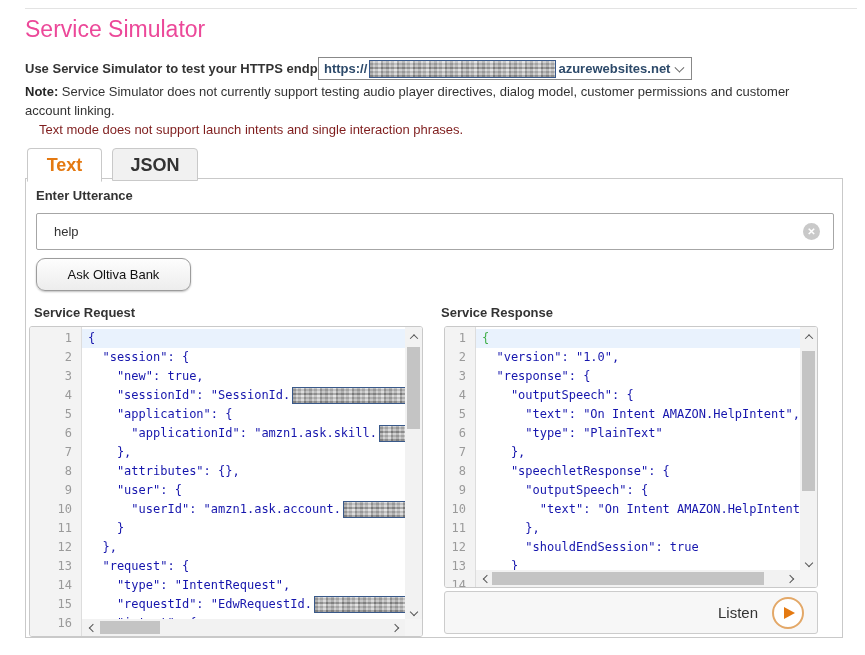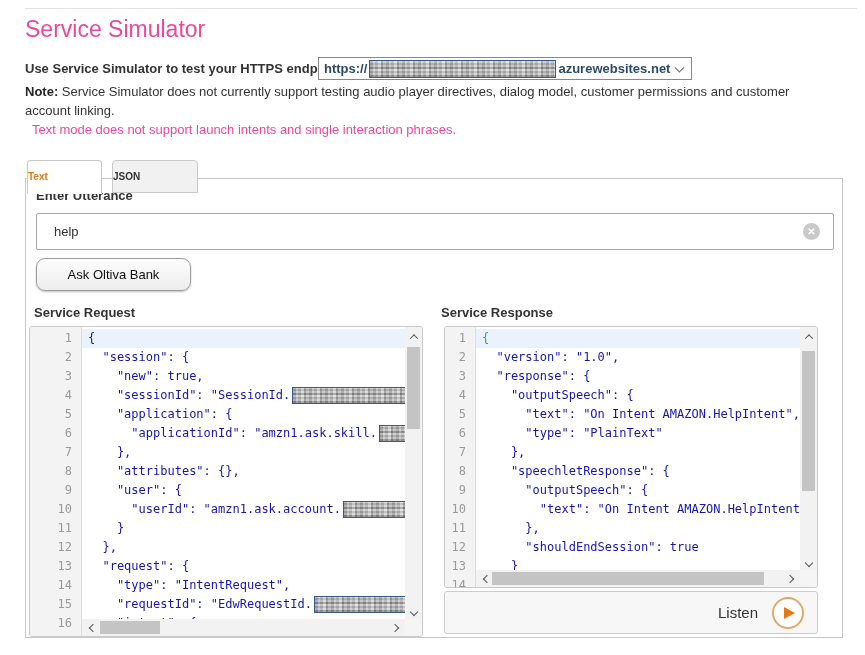--- a/index.html
+++ b/index.html
@@ -22,25 +22,25 @@
 
   .pixelate {
     background:
       repeating-linear-gradient(0deg, rgba(110,110,110,.45) 0 2px, rgba(215,215,215,.45) 2px 4px, rgba(160,160,160,.45) 4px 6px, rgba(235,235,235,.45) 6px 8px),
       repeating-linear-gradient(90deg, #8e8e8e 0 3px, #cfcfcf 3px 5px, #a5a5a5 5px 8px, #e0e0e0 8px 11px, #7f7f7f 11px 13px, #bdbdbd 13px 16px);
   }
   .redact-inline { display:inline-block; width:202px; height:18px; margin:0 2px; border:1px solid #39598a; }
 
   .note { position:absolute; left:25px; top:82px; width:812px; font-size:13px; line-height:19px; color:#333; }
   .note b { color:#262626; }
-  .note-line2 { position:absolute; left:32px; top:120px; width:812px; font-size:13px; line-height:19px; color:#ec4899; }
-
-  
-  .tab { position:absolute; top:160px; height:34px; line-height:32px; 
-         font-size:10px; font-weight:bold; border:1px solid #c9c9c9; border-radius:4px 4px 0 0; cursor:pointer; z-index:3; }
+  .note-line2 { position:absolute; left:39px; top:120px; width:812px; font-size:13px; line-height:19px; color:#7f1d1d; }
+
+  
+  .tab { position:absolute; top:148px; height:34px; line-height:32px; text-align:center;
+         font-size:18px; font-weight:bold; border:1px solid #c9c9c9; border-radius:4px 4px 0 0; cursor:pointer; z-index:3; }
   .tab-text { left:27px; width:75px; background:#fff; color:#e47911; border-bottom:1px solid #fff; }
   .tab-json { left:112px; width:86px; height:33px; background:#f1f1f1; color:#333; }
 
   .content-box { position:absolute; left:25px; top:178px; width:818px; height:460px;
                  border:1px solid #c9c9c9; background:#fff; z-index:1; }
 
   .section-label { position:absolute; font-size:13px; font-weight:bold; color:#333; }
   .lbl-utterance { left:10px; top:9px; }
   .lbl-request { left:8px; top:126px; }
   .lbl-response { left:415px; top:126px; }

